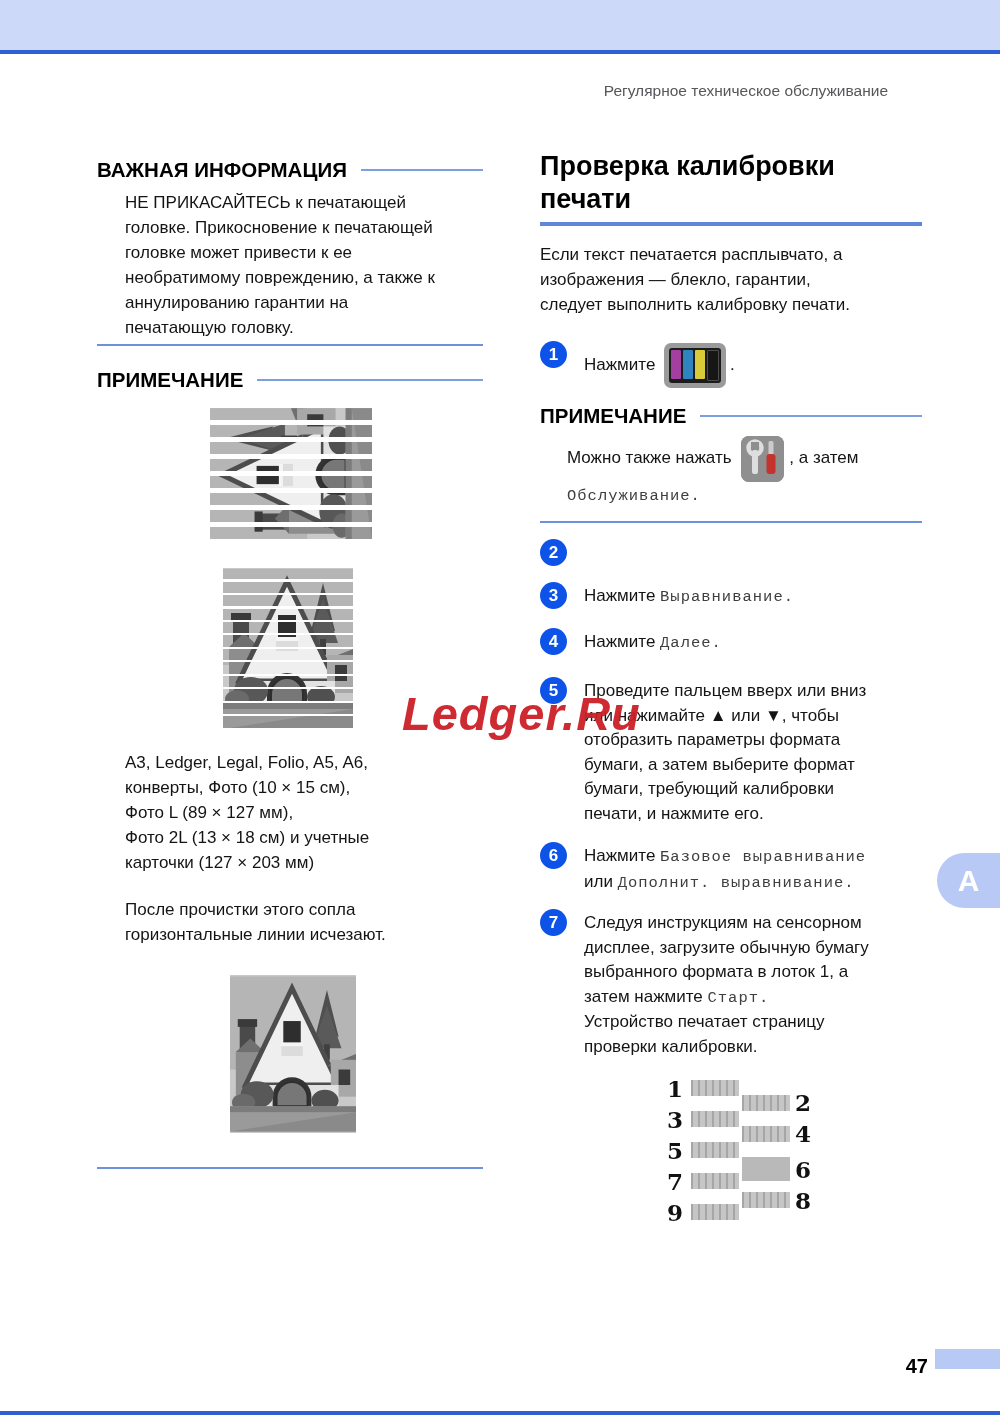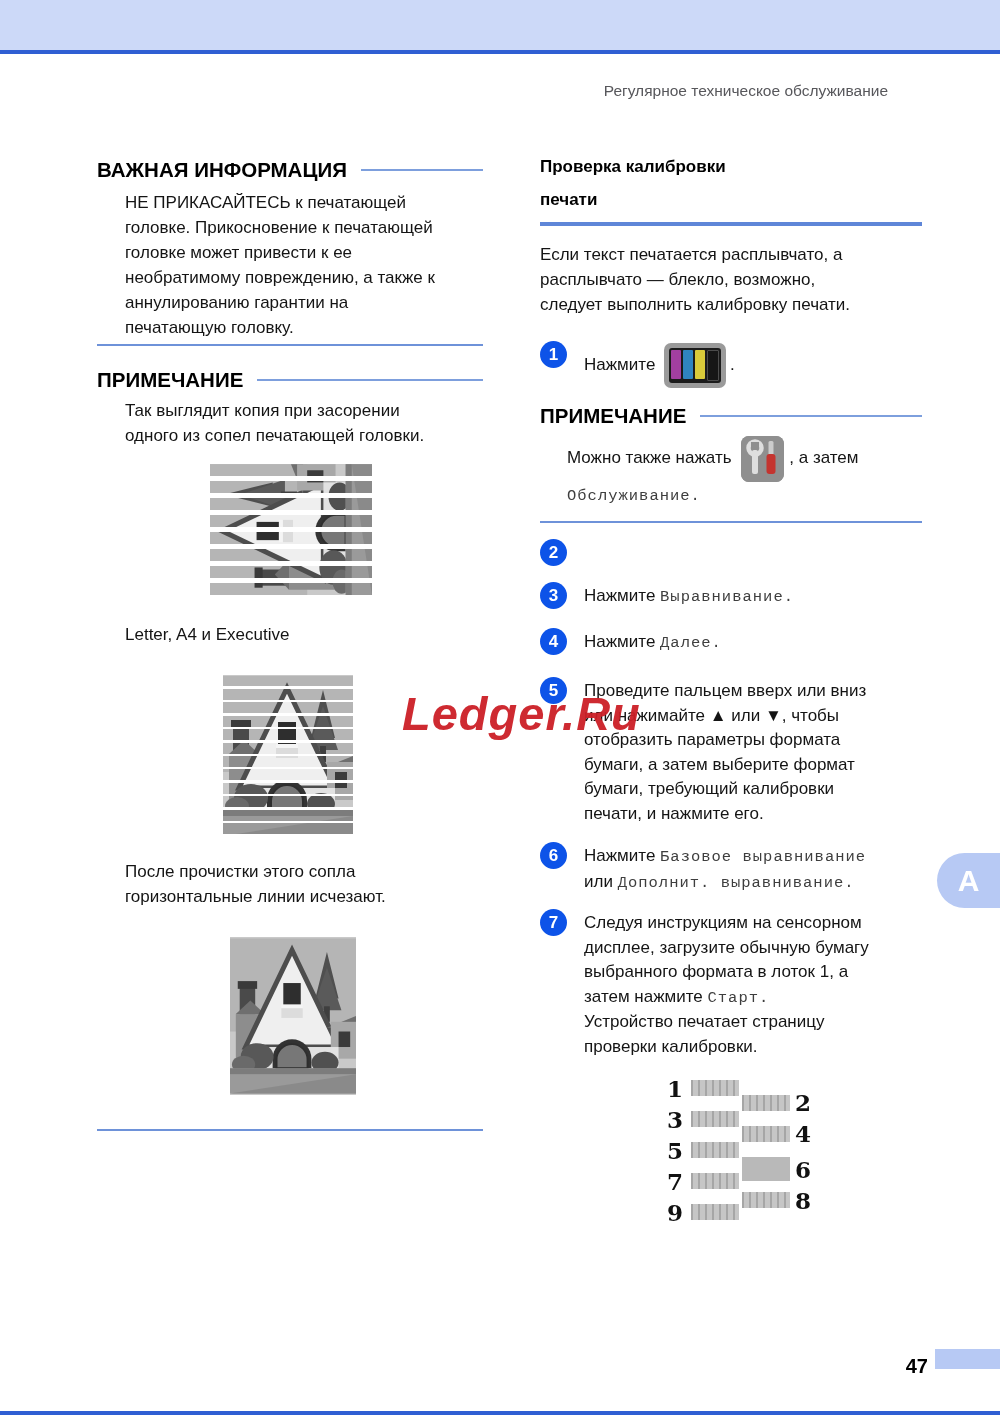--- a/index.html
+++ b/index.html
@@ -16,21 +16,21 @@
   .col-right{position:absolute;left:540px;top:150px;width:382px;}
 
   h2.sec{display:flex;align-items:center;gap:14px;margin:0;font-size:20.5px;
          font-weight:bold;color:#000;line-height:24px;justify-content:flex-end;}
   h2.sec .rule{flex:1;height:2px;background:#7d9fdd;}
 
   .indent{margin-left:28px;}
   .body{font-size:17px;line-height:25px;color:#141414;}
   .hr{height:2px;background:#6e92d9;}
 
-  .title{font-size:17px;line-height:33px;font-weight:bold;color:#000;margin:0;}
+  .title{font-size:27px;line-height:33px;font-weight:bold;color:#000;margin:0;}
   .title-rule{height:4px;background:#5f86d8;margin-top:6px;}
 
   .step{display:flex;align-items:flex-start;}
   .stepnum{width:27px;height:27px;border-radius:50%;background:#0d53e8;color:#fff;
            font-weight:bold;font-size:17px;line-height:27px;text-align:center;
            flex:none;margin-right:17px;}
   .steptext{font-size:17px;line-height:24.5px;padding-top:2px;color:#141414;}
   .mono{font-family:Liberation Mono, monospace;font-size:15.5px;
         color:#3e3e3e;letter-spacing:1px;}
 
@@ -128,43 +128,45 @@
       <span>печатающую головку.</span>
     </div>
 
     <div class="hr" style="margin-top:4px"></div>
 
     <h2 class="sec" style="margin-top:22px">
       <span>ПРИМЕЧАНИЕ</span>
       <span class="rule"></span>
     </h2>
 
-    <div class="body indent" style="margin-top:6px">
-      <span>Так выглядит копия при засорении</span><br>
-      <span>одного из сопел печатающей головки.</span>
-    </div>
 
     <div class="house-img" style="margin:16px 0 0 113px;width:162px;height:132px">
       <div class="rot-wrap">
         <svg viewBox="0 0 130 160" width="132" height="162">
           <use href="#houseScene"></use>
         </svg>
       </div>
       <div class="stripes-thick"></div>
     </div>
 
-    <div class="body indent" style="margin-top:26px">Letter, A4 и Executive</div>
 
     <div class="house-img" style="margin:28px 0 0 126px;width:130px;height:162px">
       <svg viewBox="0 0 130 160" width="130" height="162">
         <use href="#houseScene"></use>
       </svg>
       <div class="stripes-thin"></div>
     </div>
 
+    <div class="body indent" style="margin-top:20px">
+      <span>A3, Ledger, Legal, Folio, A5, A6,</span><br>
+      <span>конверты, Фото (10 × 15 см),</span><br>
+      <span>Фото L (89 × 127 мм),</span><br>
+      <span>Фото 2L (13 × 18 см) и учетные</span><br>
+      <span>карточки (127 × 203 мм)</span>
+    </div>
 
     <div class="body indent" style="margin-top:22px">
       <span>После прочистки этого сопла</span><br>
       <span>горизонтальные линии исчезают.</span>
     </div>
 
     <div class="house-img" style="margin:28px 0 0 133px;width:126px;height:158px">
       <svg viewBox="0 0 130 160" width="126" height="158">
         <use href="#houseScene"></use>
       </svg>
@@ -176,21 +178,21 @@
   <div class="col-right">
 
     <h1 class="title">
       <span>Проверка калибровки</span><br>
       <span>печати</span>
     </h1>
     <div class="title-rule"></div>
 
     <div class="body" style="margin-top:16px">
       <span>Если текст печатается расплывчато, а</span><br>
-      <span>расплывчато — блекло, возможно,</span><br>
+      <span>изображения — блекло, гарантии,</span><br>
       <span>следует выполнить калибровку печати.</span>
     </div>
 
     <div class="step" style="margin-top:24px">
       <div class="stepnum">1</div>
       <div class="steptext">
         <span>Нажмите</span>
         <span class="ink-icon">
           <span class="well">
             <span class="bar" style="background:#a23fa0"></span>

